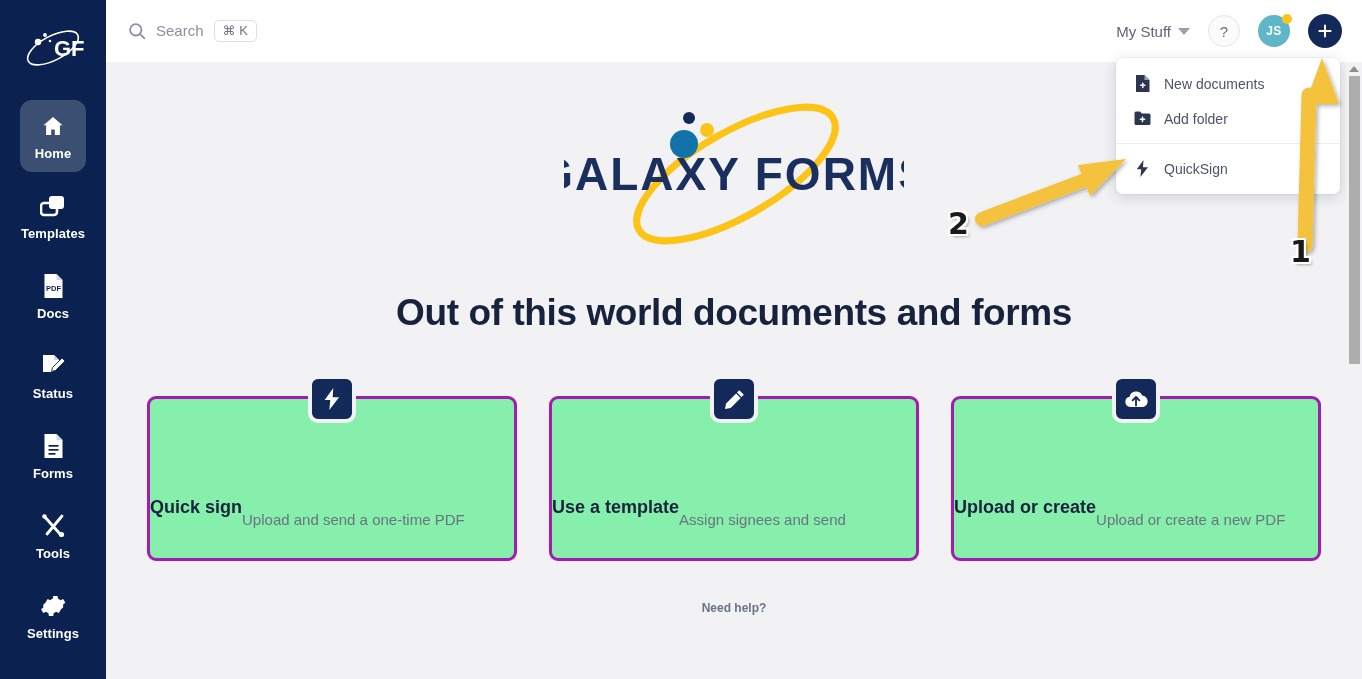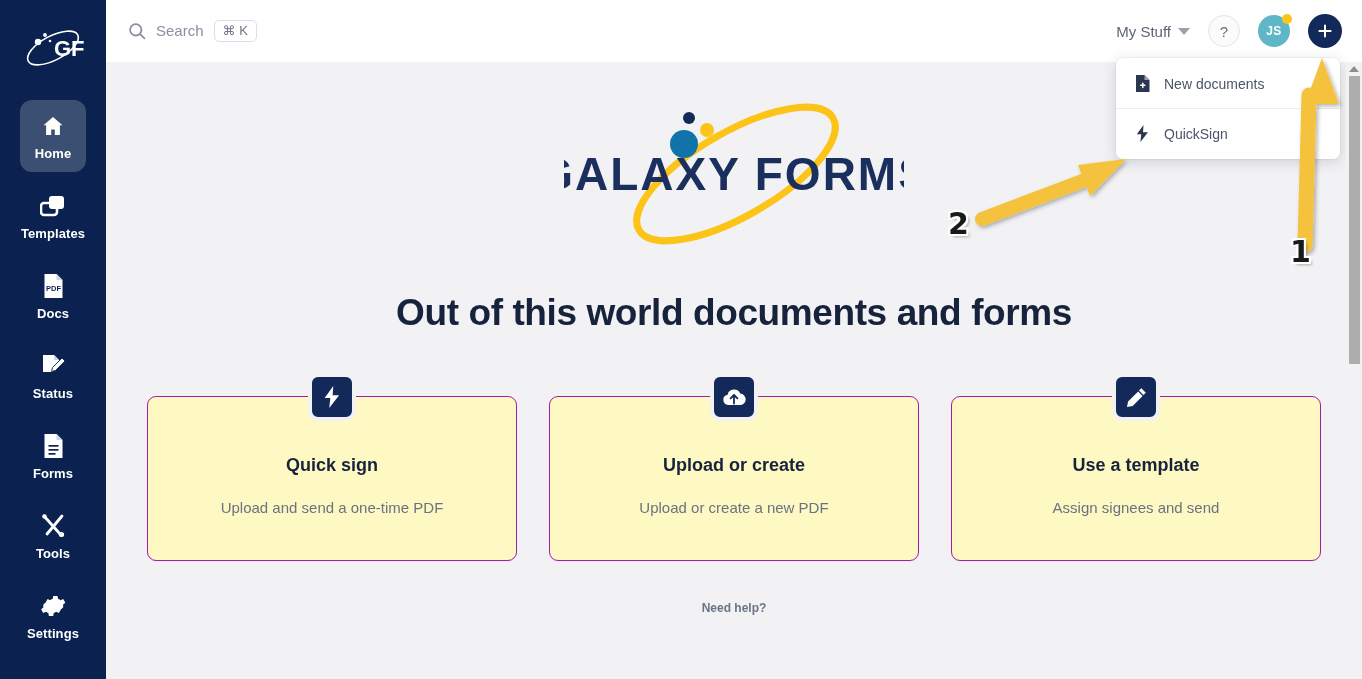--- a/index.html
+++ b/index.html
@@ -119,25 +119,25 @@
     font-weight: bold;
     color: #17223c;
     letter-spacing: -0.4px;
   }
   .cards {
     margin-top: 62px;
     display: flex; justify-content: center; gap: 32px;
   }
   .card {
     width: 370px; height: 165px;
-    background: #fef9c3;
-    border: 1px solid #a21caf;
+    background: #86efac;
+    border: 3px solid #a21caf;
     border-radius: 9px;
     position: relative;
-    display: flex; flex-direction: column; align-items: center;
+    display: flex; flex-direction: row; align-items: center;
     padding-top: 58px;
     box-shadow: 0 1px 2px rgba(0,0,0,.03);
     cursor: pointer;
   }
   .card-icon {
     position: absolute; top: -24px; left: 50%; transform: translateX(-50%);
     width: 48px; height: 48px; border-radius: 10px;
     background: #12295a;
     border: 4px solid #f2f2f4;
     display: flex; align-items: center; justify-content: center;
@@ -316,20 +316,29 @@
         <span class="dd-icon">
           <svg width="15" height="17" viewBox="0 0 15 17" fill="#2c3650">
             <path d="M1 0 h8.5 L14.5 5 v12 H1 Z"></path>
             <path d="M9.5 0 l5 5 h-5 Z" fill="#98a1b5"></path>
             <path d="M7.8 8.2 v4.2 M5.7 10.3 h4.2" stroke="#ffffff" stroke-width="1.5" stroke-linecap="round"></path>
           </svg>
         </span>
         <span>New documents</span>
       </div>
 
+      <div class="dd-item">
+        <span class="dd-icon">
+          <svg width="17" height="15" viewBox="0 0 17 15" fill="#2c3650">
+            <path d="M0.5 2 a1.5 1.5 0 0 1 1.5 -1.5 h4 l1.8 2 h7.2 a1.5 1.5 0 0 1 1.5 1.5 v8.5 a1.5 1.5 0 0 1 -1.5 1.5 H2 a1.5 1.5 0 0 1 -1.5 -1.5 Z"></path>
+            <path d="M8.5 6.2 v4.2 M6.4 8.3 h4.2" stroke="#ffffff" stroke-width="1.5" stroke-linecap="round"></path>
+          </svg>
+        </span>
+        <span>Add folder</span>
+      </div>
 
       <div class="dd-divider"></div>
 
       <div class="dd-item">
         <span class="dd-icon">
           <svg width="13" height="17" viewBox="0 0 13 17" fill="#2c3650">
             <path d="M7.5 0 L0.8 9.3 H5.2 L4.4 17 L12 7.2 H7 Z"></path>
           </svg>
         </span>
         <span>QuickSign</span>
@@ -353,43 +362,43 @@
       <div class="cards">
 
         <div class="card">
           <div class="card-icon">
             <svg width="18" height="22" viewBox="0 0 13 17" fill="#ffffff">
               <path d="M7.5 0 L0.8 9.3 H5.2 L4.4 17 L12 7.2 H7 Z"></path>
             </svg>
           </div>
           <div class="card-title">Quick sign</div>
           <div class="card-sub">Upload and send a one-time PDF</div>
+        </div>
+
+        <div class="card">
+          <div class="card-icon">
+            <svg width="21" height="21" viewBox="0 0 21 21" fill="#ffffff">
+              <path d="M15.3 1.2 l4.5 4.5 -2.3 2.3 -4.5 -4.5 Z"></path>
+              <path d="M12.1 4.4 l4.5 4.5 -10 10 -5.6 1.1 1.1 -5.6 Z"></path>
+            </svg>
+          </div>
+          <div class="card-title">Use a template</div>
+          <div class="card-sub">Assign signees and send</div>
         </div>
 
         <div class="card">
           <div class="card-icon">
             <svg width="24" height="20" viewBox="0 0 24 20" fill="#ffffff">
               <path d="M6.2 18 a5.2 5.2 0 0 1 -.6 -10.3 A6.6 6.6 0 0 1 18.2 6.6 a4.8 4.8 0 0 1 -.4 11.4 Z"></path>
               <path d="M12 16.5 V8.4 M8.6 11.4 L12 8 l3.4 3.4" stroke="#12295a" stroke-width="1.8" fill="none" stroke-linecap="round" stroke-linejoin="round"></path>
             </svg>
           </div>
           <div class="card-title">Upload or create</div>
           <div class="card-sub">Upload or create a new PDF</div>
         </div>
-
-        <div class="card">
-          <div class="card-icon">
-            <svg width="21" height="21" viewBox="0 0 21 21" fill="#ffffff">
-              <path d="M15.3 1.2 l4.5 4.5 -2.3 2.3 -4.5 -4.5 Z"></path>
-              <path d="M12.1 4.4 l4.5 4.5 -10 10 -5.6 1.1 1.1 -5.6 Z"></path>
-            </svg>
-          </div>
-          <div class="card-title">Use a template</div>
-          <div class="card-sub">Assign signees and send</div>
-        </div>
       </div>
 
       <div class="need-help">Need help?</div>
     </main>
 
     <div class="scrollbar">
       <span class="scroll-arrow"></span>
       <span class="scroll-thumb"></span>
     </div>
   </div>

